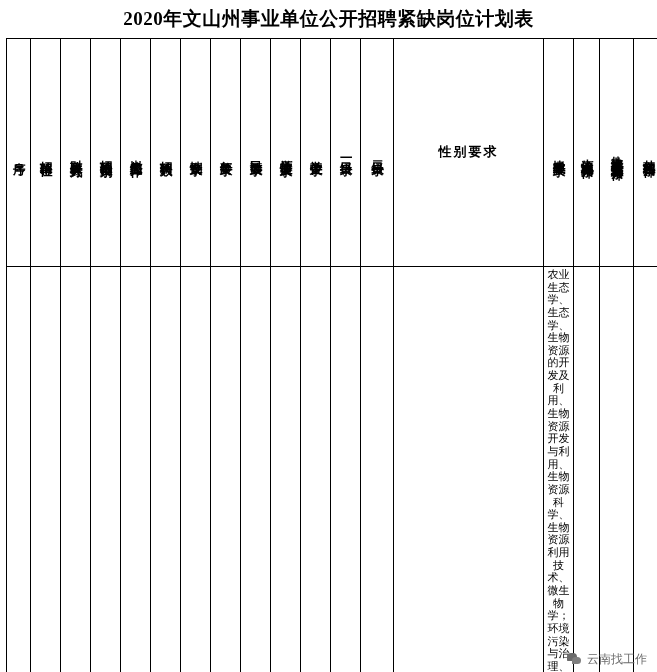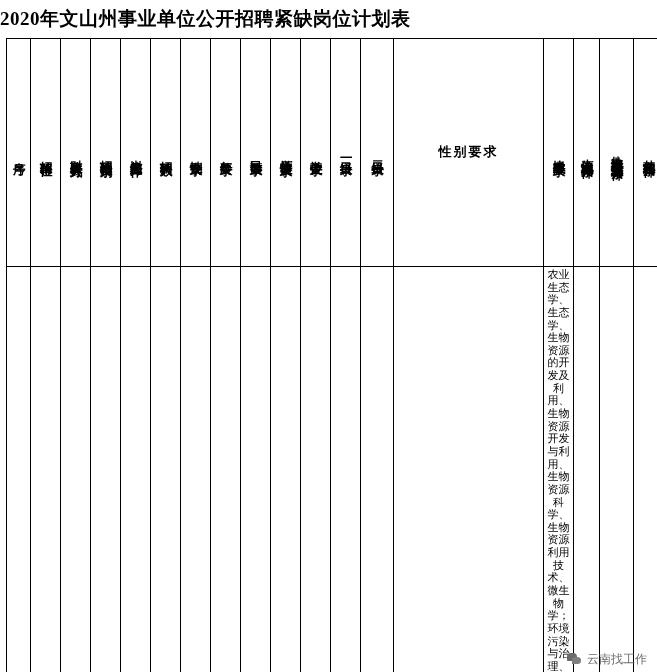--- a/index.html
+++ b/index.html
@@ -14,21 +14,21 @@
     color: #000000;
     overflow: hidden;
   }
   .page {
     position: relative;
     width: 657px;
     height: 672px;
     box-sizing: border-box;
   }
   .title {
-    text-align: left;
+    text-align: center;
     font-size: 19px;
     font-weight: bold;
     letter-spacing: 0.5px;
     padding: 6px 0 6px 0;
     font-family: "Liberation Serif", serif;
   }
   table.sheet {
     border-collapse: collapse;
     width: 645px;
     margin: 0 6px;

